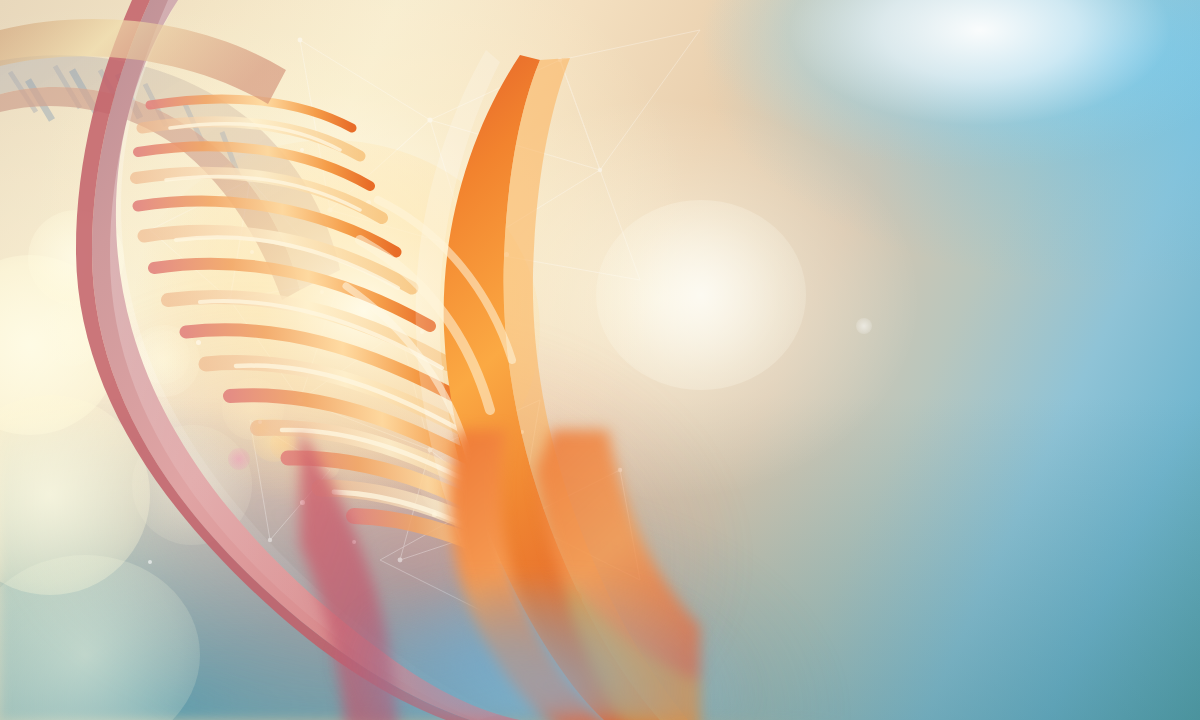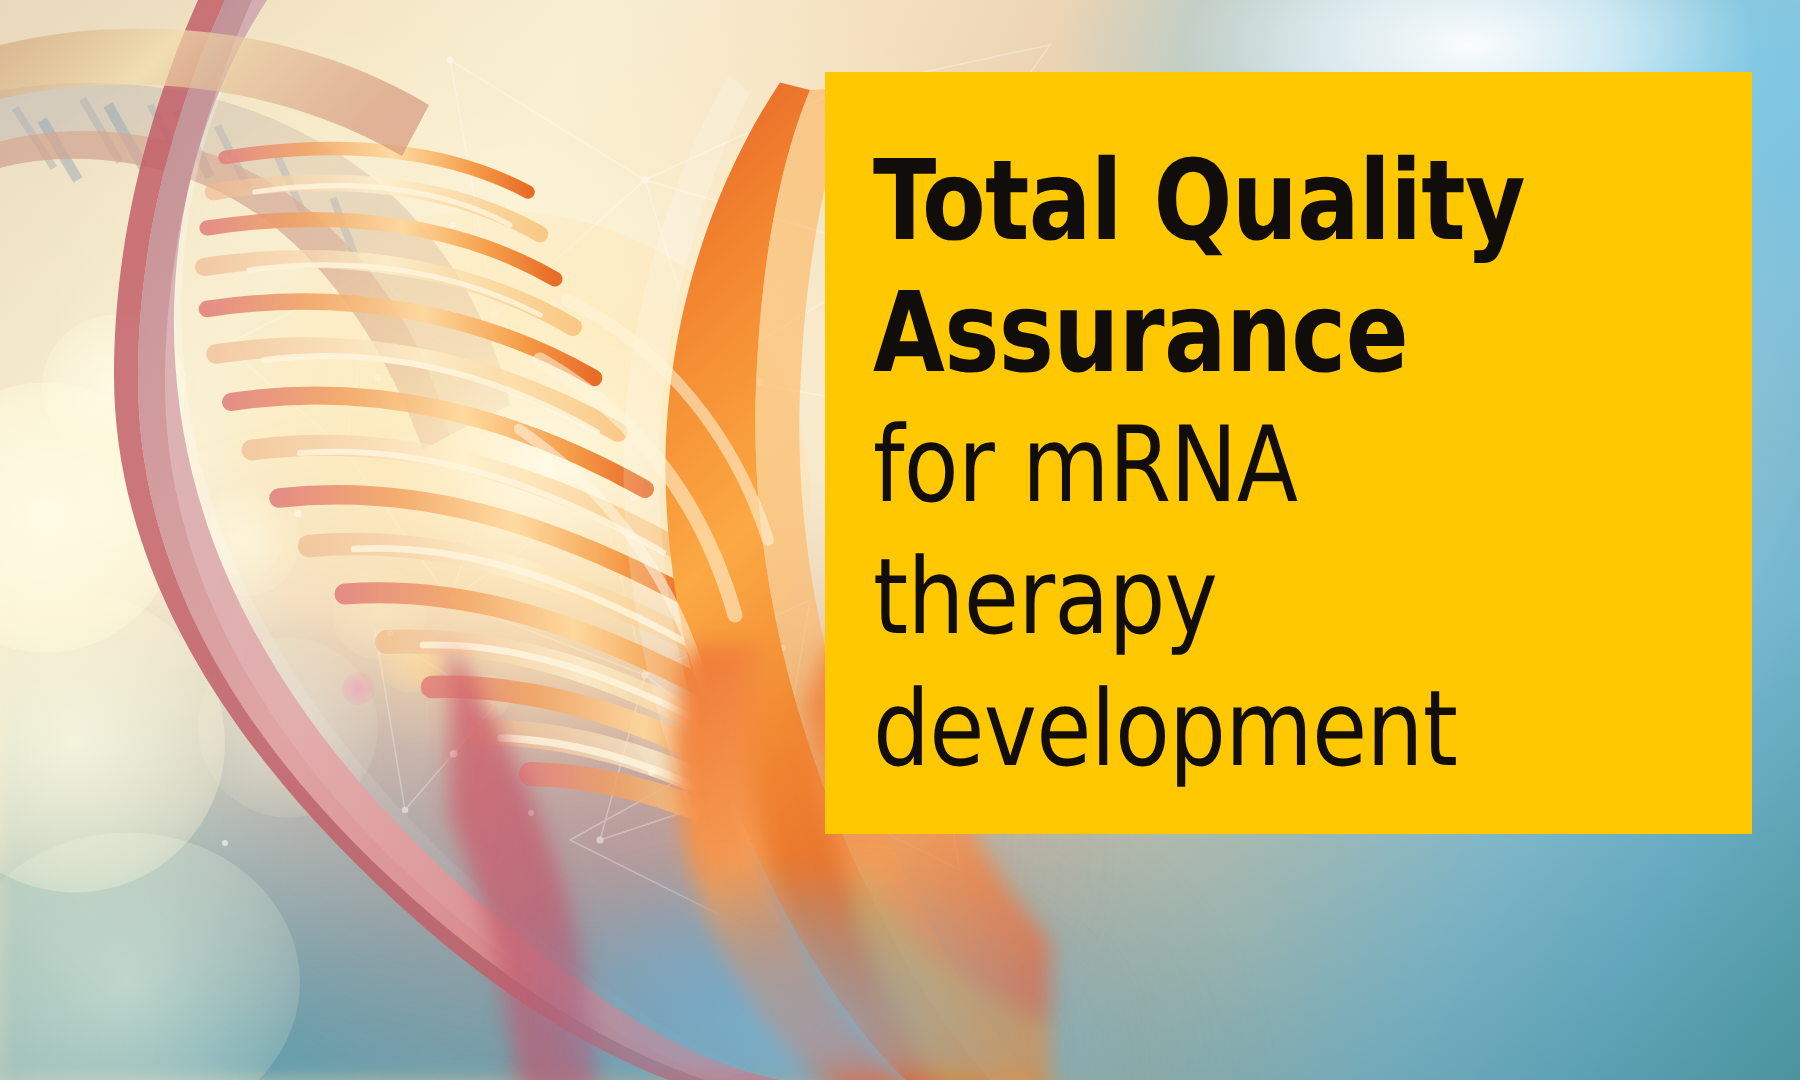--- a/index.html
+++ b/index.html
@@ -425,21 +425,14 @@
              L 46 300 C 42 258 32 204 14 152 C 6 128 -4 104 -16 84 Z" fill="url(#gBlurB)"></path>
     <path d="M268 150 C 300 190 340 226 390 248 L 400 250 L 400 300 L 330 300
              C 304 272 282 222 268 182 Z" fill="#cfa84e" opacity="0.55"></path>
   </svg>
 
   <div class="bg-layer" style="background:
          radial-gradient(ellipse 200px 120px at 560px 690px, rgba(120,190,230,0.55) 0%, rgba(120,190,230,0) 100%),
          radial-gradient(ellipse 150px 90px at 480px 660px, rgba(90,160,210,0.40) 0%, rgba(90,160,210,0) 100%);
          filter: blur(9px);"></div>
 
-  <div id="callout">
-    <span class="hl hl-bold">Total Quality</span>
-    <span class="hl hl-bold">Assurance</span>
-    <span class="hl hl-reg">for mRNA</span>
-    <span class="hl hl-reg">therapy</span>
-    <span class="hl hl-reg">development</span>
-  </div>
 
 </div>
 
 </body></html>

